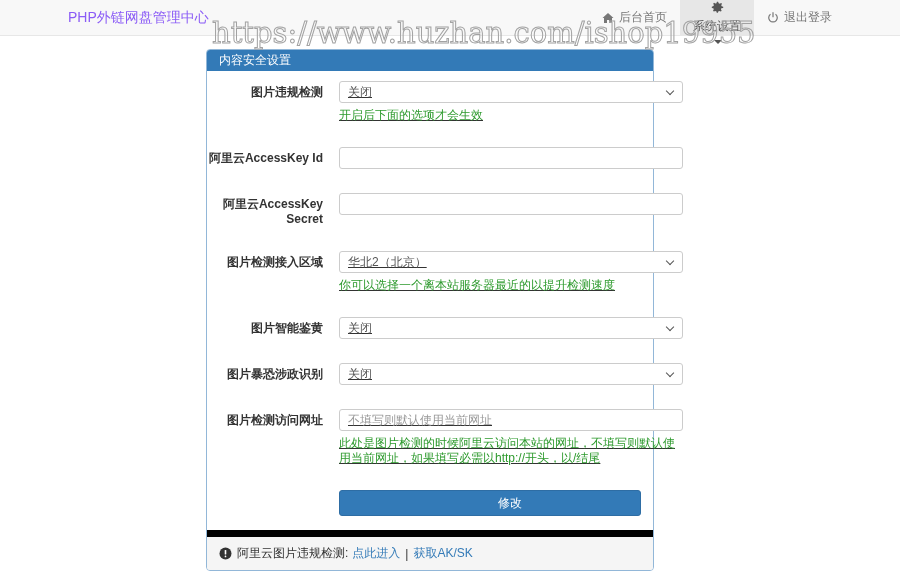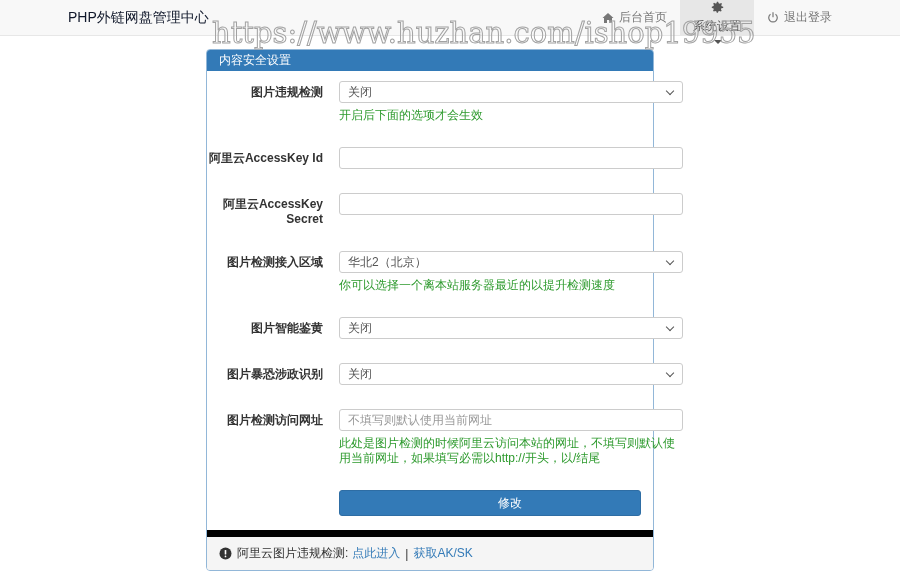--- a/index.html
+++ b/index.html
@@ -10,21 +10,21 @@
     position:relative; overflow:hidden;
   }
 
   
   .navbar {
     position:relative; height:36px; background:#f8f8f8;
     border-bottom:1px solid #e7e7e7; z-index:1;
   }
   .brand {
     position:absolute; left:68px; top:0; line-height:35px;
-    font-size:14px; color:#0f172a; text-decoration:none; cursor:pointer;
+    font-size:14px; color:#8b5cf6; text-decoration:none; cursor:pointer;
   }
   .nav-items { position:absolute; right:55px; top:0; height:35px; display:flex; }
   .nav-item {
     display:flex; align-items:center; gap:5px; padding:0 13px;
     height:35px; font-size:12px; color:#777; text-decoration:none; cursor:pointer;
   }
   .nav-item.active { background:#e7e7e7; color:#555;flex-direction:column; }
   .nav-item svg { display:block; }
   .caret {
     display:inline-block; width:0; height:0; margin-left:2px;
@@ -51,21 +51,21 @@
     background:#337ab7; color:#fff; font-size:12px; line-height:13px;
     padding:4px 12px; border-radius:3px 3px 0 0;
   }
   .panel-body { padding:10px 12px 14px 0; }
 
   .form-row { display:flex; margin-bottom:24px; }
   .row-label {
     width:132px; flex:none; text-align:right; padding:4px 16px 0 0;
     font-weight:bold; font-size:12px; color:#333; line-height:15px;
   }
-  .row-control { width:344px; flex:none; }
+  .row-control { width:344px; flex:none;text-decoration:underline; }
 
   .control {
     display:block; width:100%; height:22px; border:1px solid #ccc;
     border-radius:3px; background:#fff; color:#555; font-size:12px;
     padding:0 8px; font-family:inherit; outline:none;
   }
   .control::placeholder { color:#999; opacity:1; }
   .select-wrap { position:relative; }
   select.control {
     appearance:none; -webkit-appearance:none; -moz-appearance:none;

